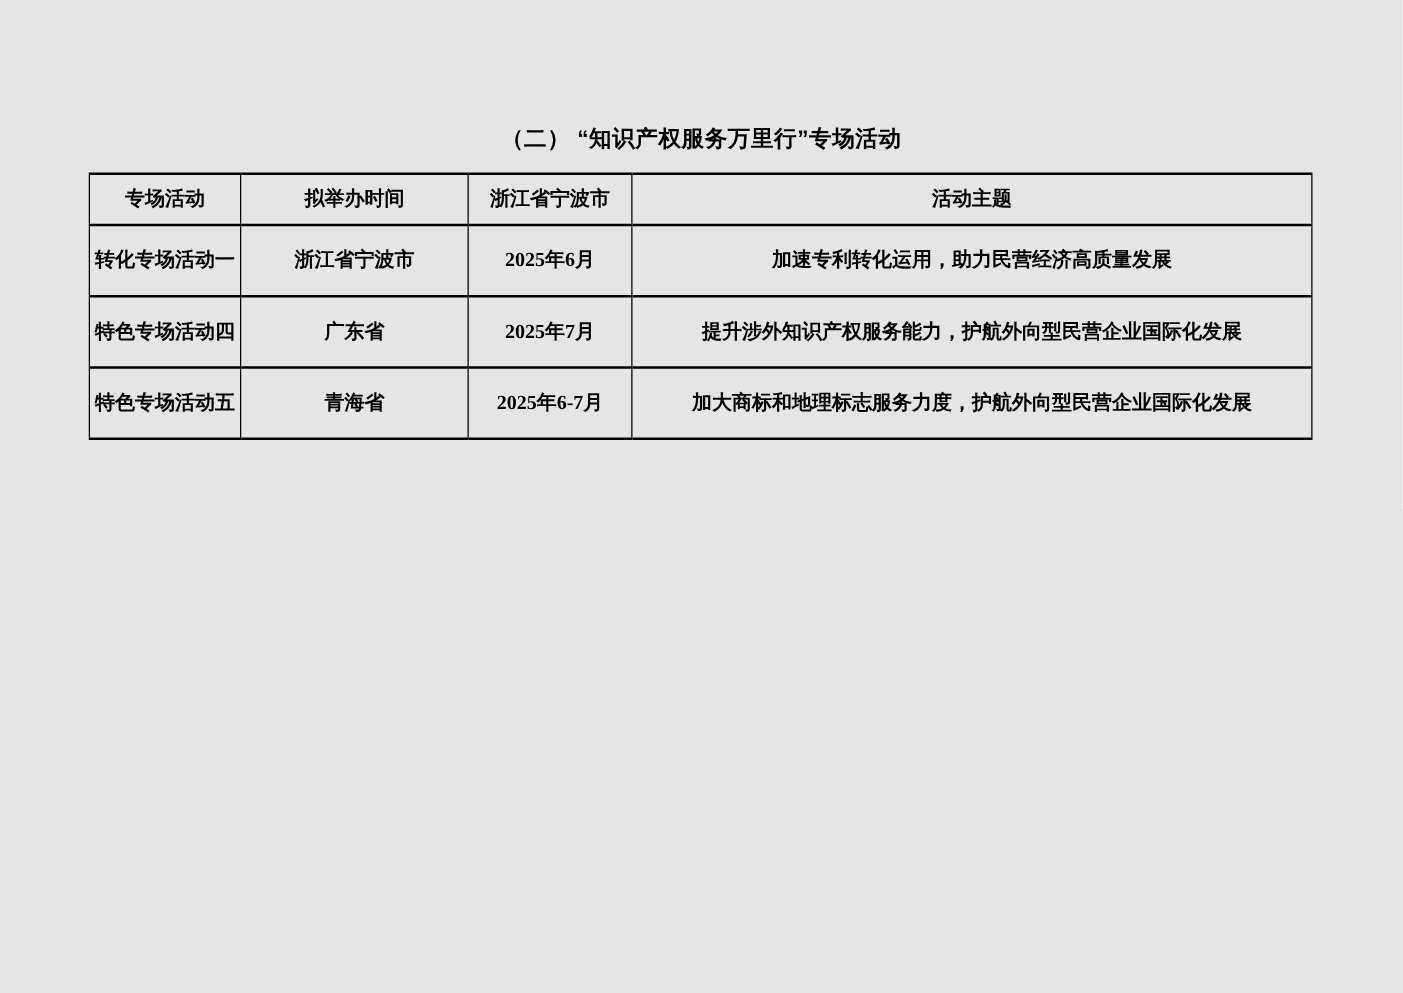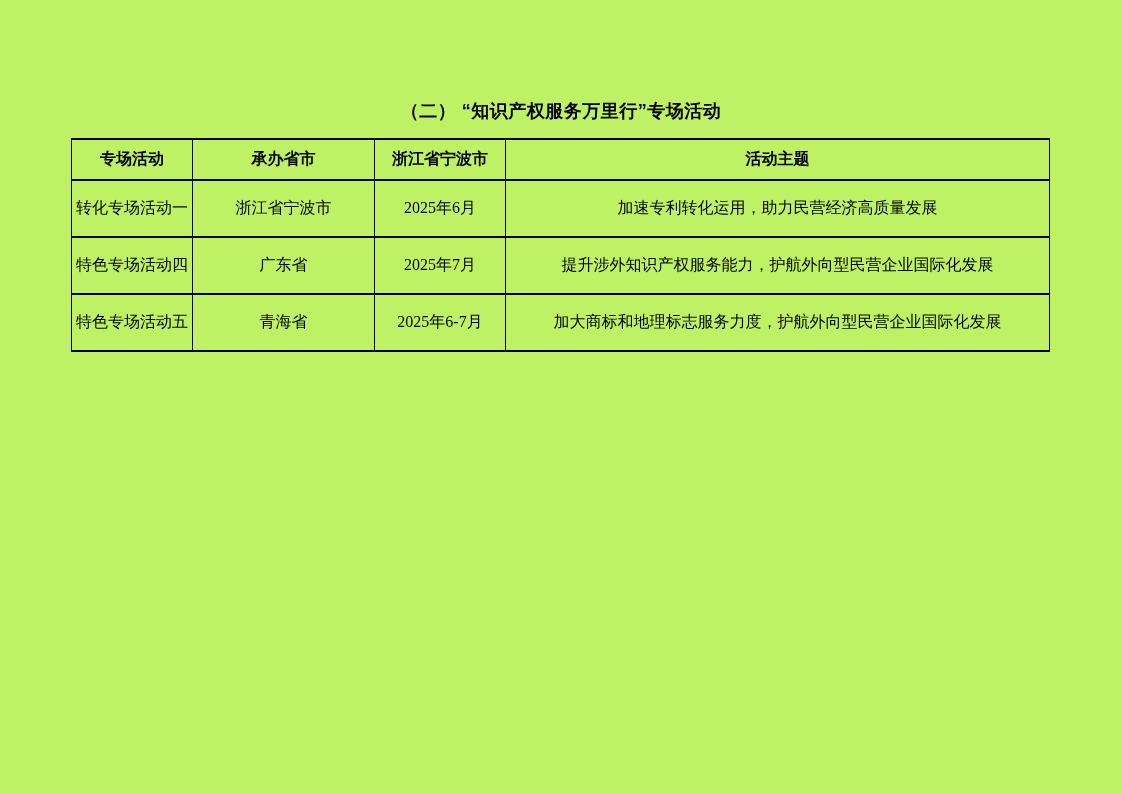--- a/index.html
+++ b/index.html
@@ -4,21 +4,21 @@
 <style>
   html, body {
     margin: 0;
     padding: 0;
     background: #ffffff;
   }
   .page {
     position: relative;
     width: 1122px;
     height: 794px;
-    background: #bef264;
+    background: #e5e5e5;
     overflow: hidden;
     color: #000000;
   }
   .doc-title {
     position: absolute;
     top: 99px;
     left: 0;
     width: 100%;
     margin: 0;
     text-align: center;
@@ -54,40 +54,40 @@
     overflow: hidden;
   }
   table.events-table th {
     height: 39px;
     font-family: Liberation Serif, serif;
     font-weight: bold;
     font-size: 16px;
   }
   table.events-table td {
     height: 55px;
-    font-weight: normal;
+    font-weight: bold;
   }
 </style>
 </head>
 <body>
 
 <div class="page">
   <h1 class="doc-title">（二） “知识产权服务万里行”专场活动</h1>
 
   <table class="events-table">
     <colgroup>
       <col class="c1">
       <col class="c2">
       <col class="c3">
       <col class="c4">
     </colgroup>
     <thead>
       <tr>
         <th>专场活动</th>
-        <th>承办省市</th>
+        <th>拟举办时间</th>
         <th>浙江省宁波市</th>
         <th>活动主题</th>
       </tr>
     </thead>
     <tbody id="table-body">
   <tr>
     <td class="cell-activity">转化专场活动一</td>
     <td class="cell-location">浙江省宁波市</td>
     <td class="cell-time">2025年6月</td>
     <td class="cell-theme">加速专利转化运用，助力民营经济高质量发展</td>

